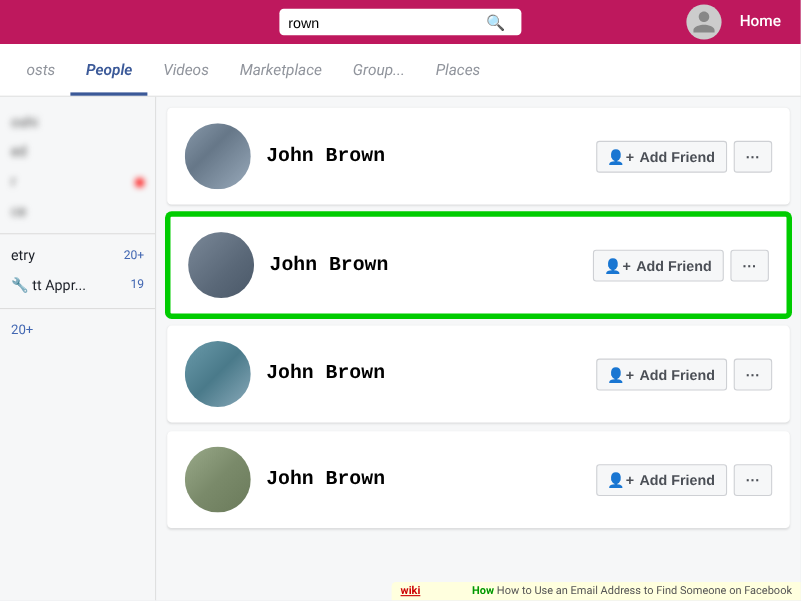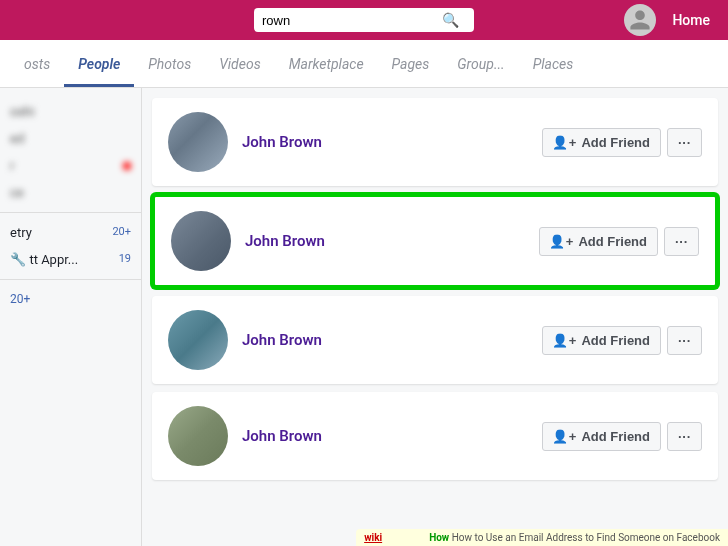--- a/index.html
+++ b/index.html
@@ -178,25 +178,26 @@
       background: #ccc;
       flex-shrink: 0;
       overflow: hidden;
     }
     .avatar-placeholder {
       width: 100%;
       height: 100%;
       background: linear-gradient(135deg, #a0a8b0 0%, #7a8290 50%, #8a9098 100%);
     }
     .person-name {
-      color: #4c1d95;
-      font-size: 15px;
+      color: #000000;
+      font-size: 18px;
       font-weight: 600;
       flex: 1;
       cursor: pointer;
+      font-family: Liberation Mono, monospace;
     }
     .card-actions {
       display: flex;
       align-items: center;
       gap: 6px;
     }
     .add-friend-btn {
       background: #f6f7f8;
       border: 1px solid #ced0d4;
       border-radius: 3px;
@@ -257,24 +258,22 @@
         <path d="M12 12c2.7 0 4.8-2.1 4.8-4.8S14.7 2.4 12 2.4 7.2 4.5 7.2 7.2 9.3 12 12 12zm0 2.4c-3.2 0-9.6 1.6-9.6 4.8v2.4h19.2v-2.4c0-3.2-6.4-4.8-9.6-4.8z"></path>
       </svg>
     </div>
     <div class="home-btn">Home</div>
   </div>
 </div>
 
 <div class="tabs-nav">
   <div class="tab-item">osts</div>
   <div class="tab-item active">People</div>
-  <div class="tab-item">Photos</div>
   <div class="tab-item">Videos</div>
   <div class="tab-item">Marketplace</div>
-  <div class="tab-item">Pages</div>
   <div class="tab-item">Group...</div>
   <div class="tab-item">Places</div>
 </div>
 
 <div class="main-content">
 
   <div class="sidebar">
     <div class="sidebar-item blurred">oshi</div>
     <div class="sidebar-item blurred">ed</div>
     <div class="sidebar-item blurred">

